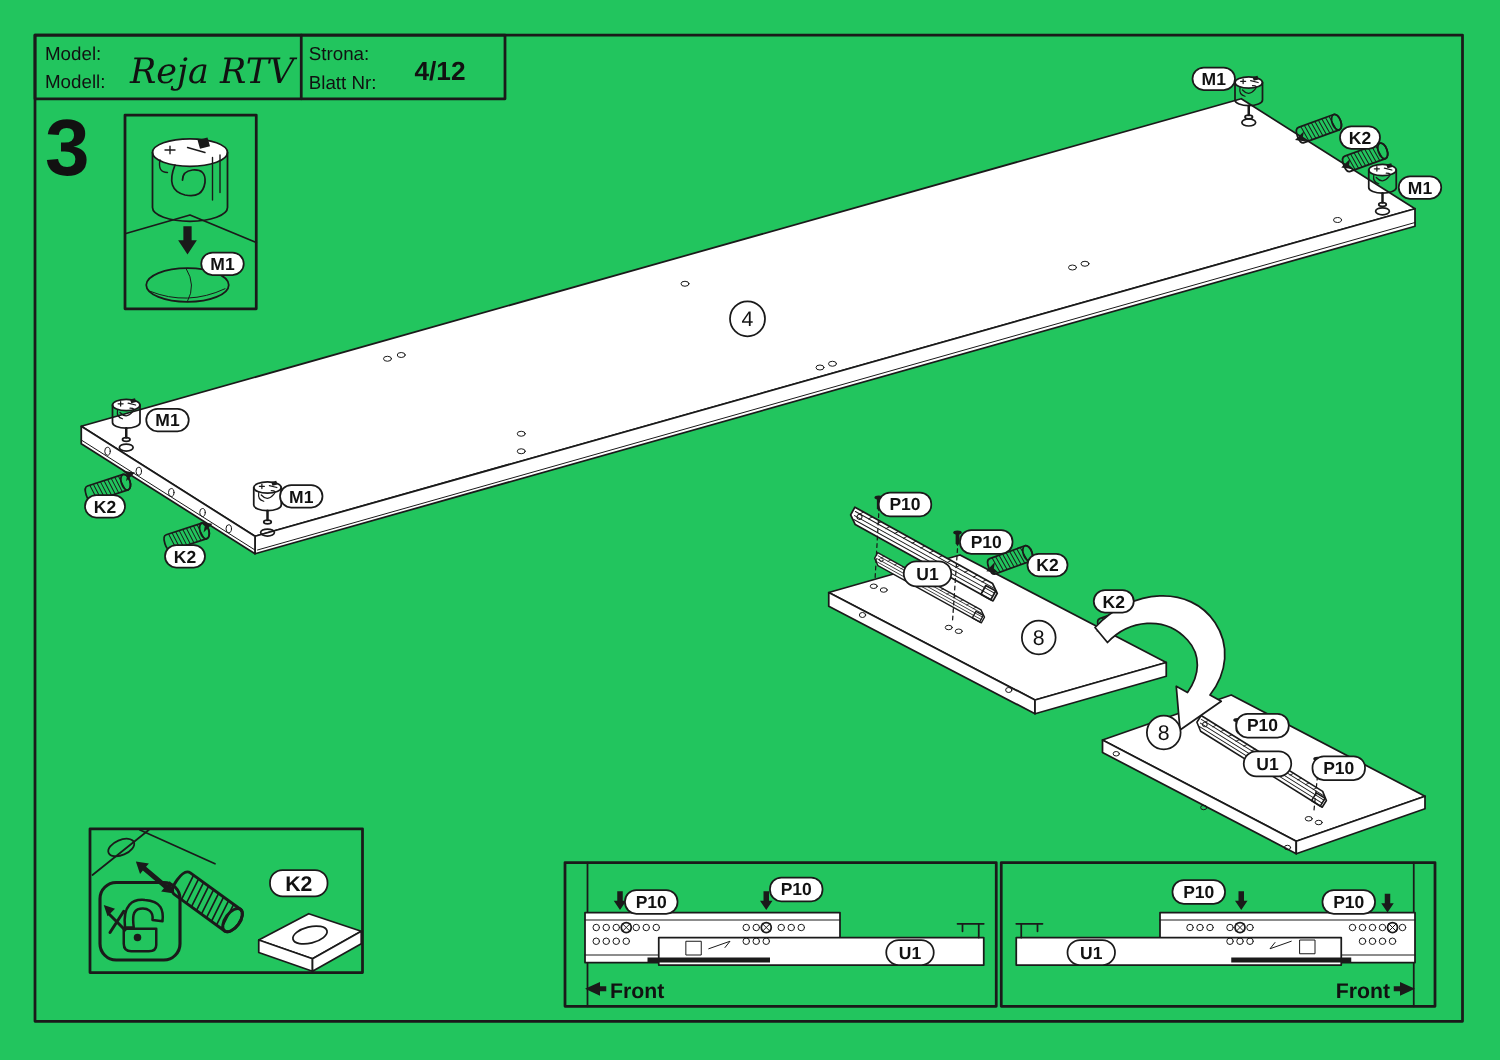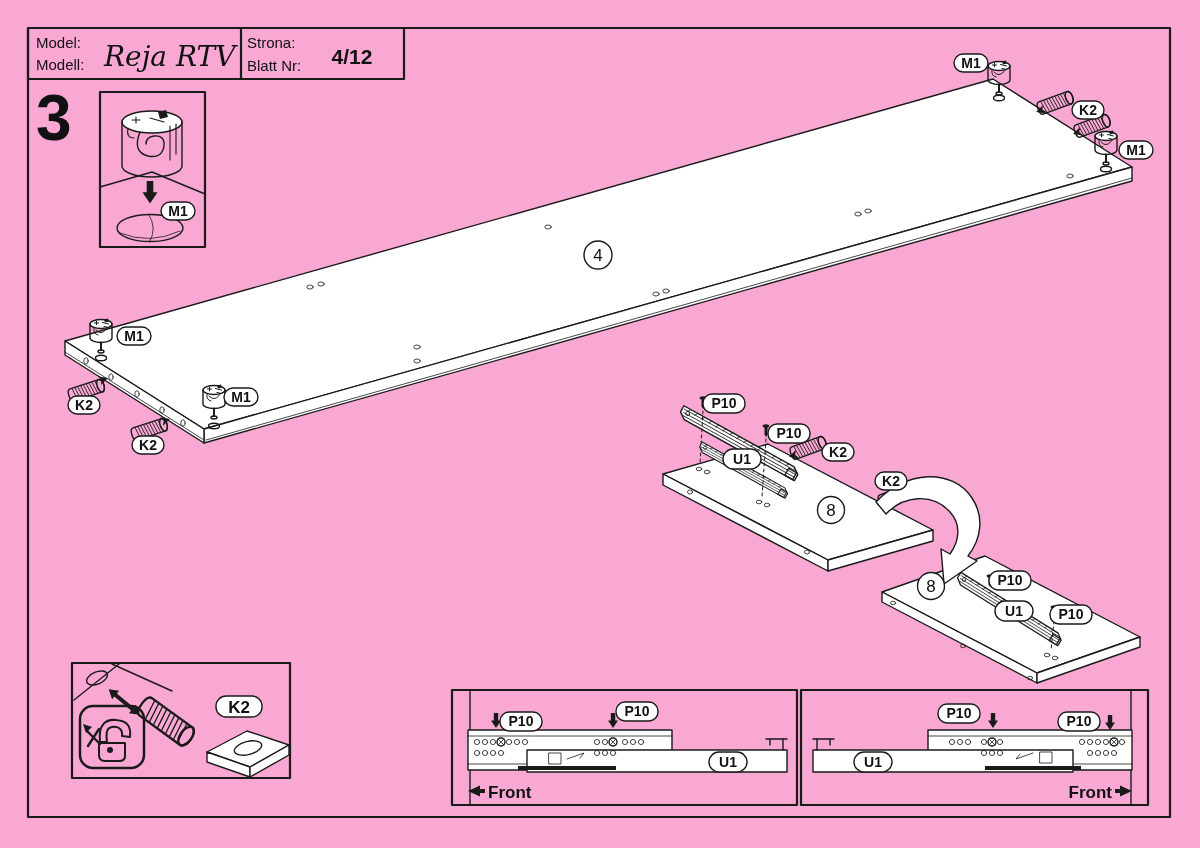--- a/index.html
+++ b/index.html
@@ -1,16 +1,16 @@
 <!DOCTYPE html>
 <html><head>
 <meta charset="utf-8">
 <style>
   html,body{margin:0;padding:0;background:#e8e8e8;}
-  .sheet{position:relative;width:1200px;height:848px;background:#f9a8d4;margin:0 auto;
+  .sheet{position:relative;width:1200px;height:848px;background:#22c55e;margin:0 auto;
          font-family:"Liberation Sans",sans-serif;}
   svg{position:absolute;left:0;top:0;}
   .s{fill:none;stroke:#1a1a1a;stroke-width:1.4;stroke-linejoin:round;stroke-linecap:round;}
   .sf{fill:#ffffff;stroke:#1a1a1a;stroke-width:1.4;stroke-linejoin:round;}
   .sw2{stroke-width:2.2;}
   .thin{stroke-width:0.8;}
   .blk{fill:#1a1a1a;stroke:none;}
   text{fill:#111;font-family:"Liberation Sans",sans-serif;}
   .lbl{font-size:15px;}
   .pilltxt{font-weight:bold;font-size:14px;text-anchor:middle;}

